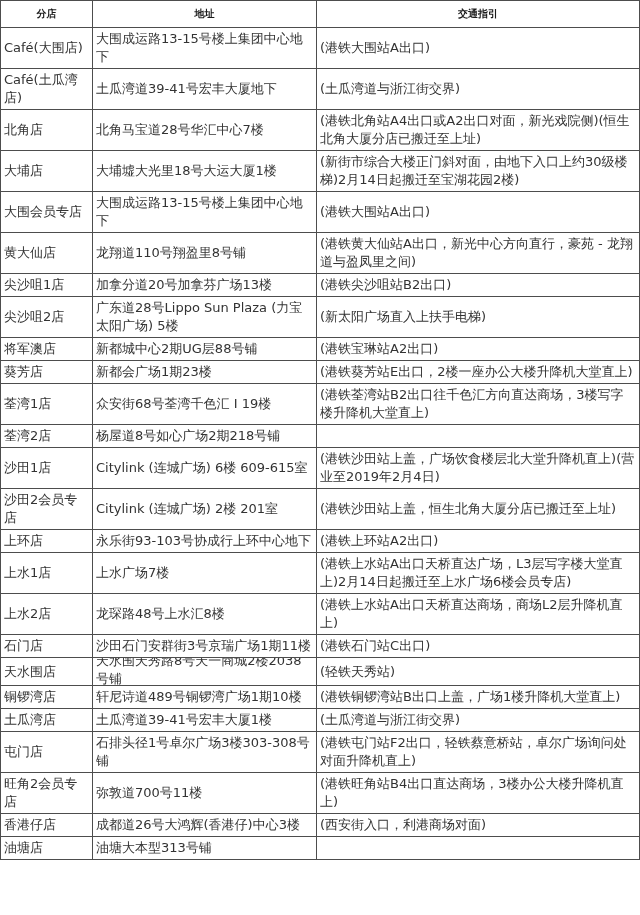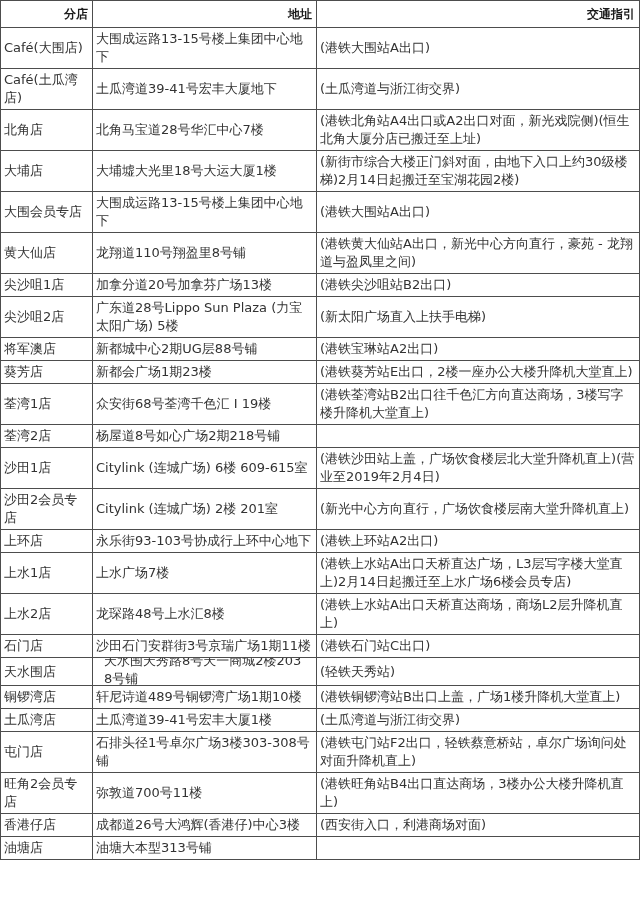--- a/index.html
+++ b/index.html
@@ -25,32 +25,32 @@
   .store-table td {
     border: 1px solid #4d4d4d;
     font-size: 13px;
     line-height: 18px;
     vertical-align: middle;
     word-break: break-all;
     overflow-wrap: anywhere;
   }
   .store-table th {
     font-weight: bold;
-    text-align: right;
+    text-align: center;
     color: #1a1a1a;
-    font-size: 12px;
+    font-size: 10px;
     padding: 4px 4px;
   }
   .store-table td {
     text-align: left;
     padding: 2px 3px;
   }
   
   td.clipped {
-    padding: 0 11px;
+    padding: 0 3px;
   }
   td.clipped .clip-inner {
     height: 27px;
     overflow: hidden;
   }
   td.clipped .clip-inner .clip-text {
     display: block;
     margin-top: -6px;
   }
 </style>
@@ -132,21 +132,21 @@
         <td></td>
       </tr>
       <tr>
         <td>沙田1店</td>
         <td>Citylink (连城广场) 6楼 609-615室</td>
         <td>(港铁沙田站上盖，广场饮食楼层北大堂升降机直上)(营业至2019年2月4日)</td>
       </tr>
       <tr>
         <td>沙田2会员专店</td>
         <td>Citylink (连城广场) 2楼 201室</td>
-        <td>(新光中心方向直行，广场饮食楼层南大堂升降机直上)</td>
+        <td>(港铁沙田站上盖，恒生北角大厦分店已搬迁至上址)</td>
       </tr>
       <tr>
         <td>上环店</td>
         <td>永乐街93-103号协成行上环中心地下</td>
         <td>(港铁上环站A2出口)</td>
       </tr>
       <tr>
         <td>上水1店</td>
         <td>上水广场7楼</td>
         <td>(港铁上水站A出口天桥直达广场，L3层写字楼大堂直上)2月14日起搬迁至上水广场6楼会员专店)</td>

